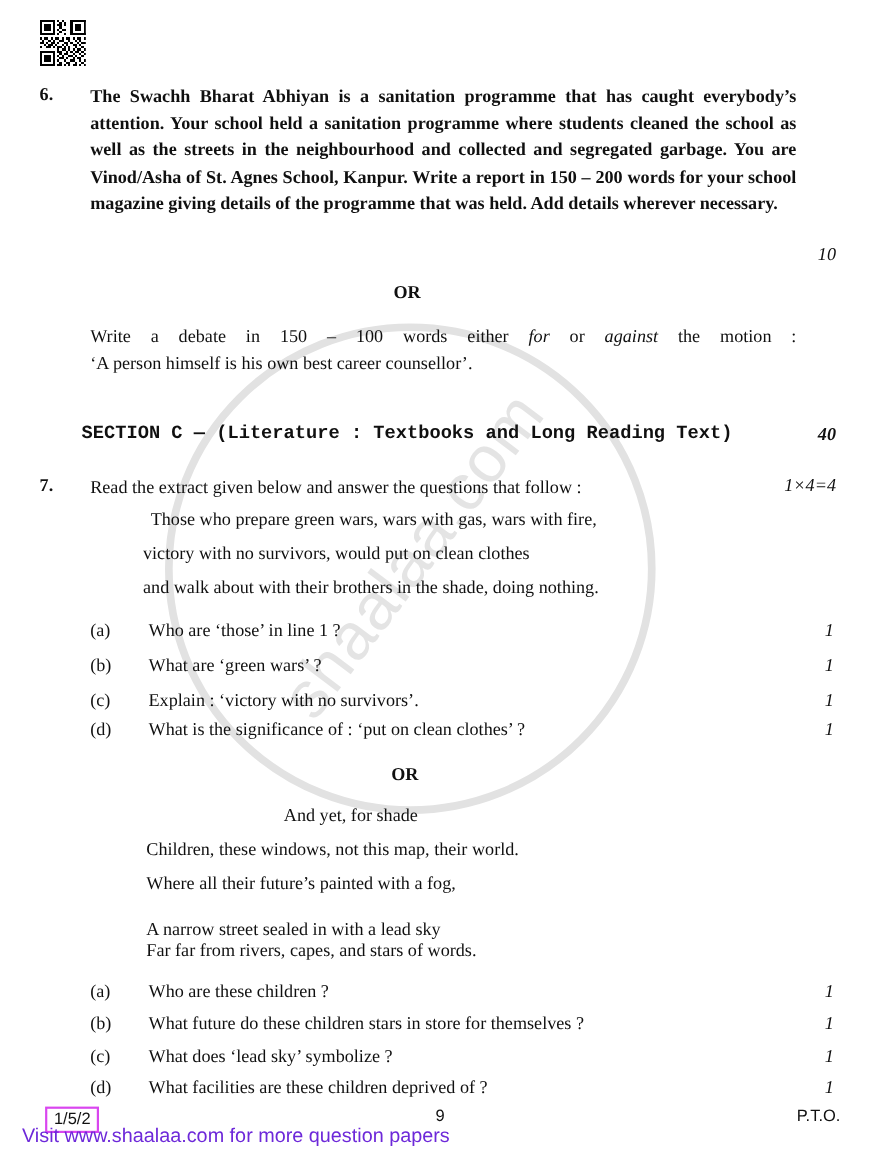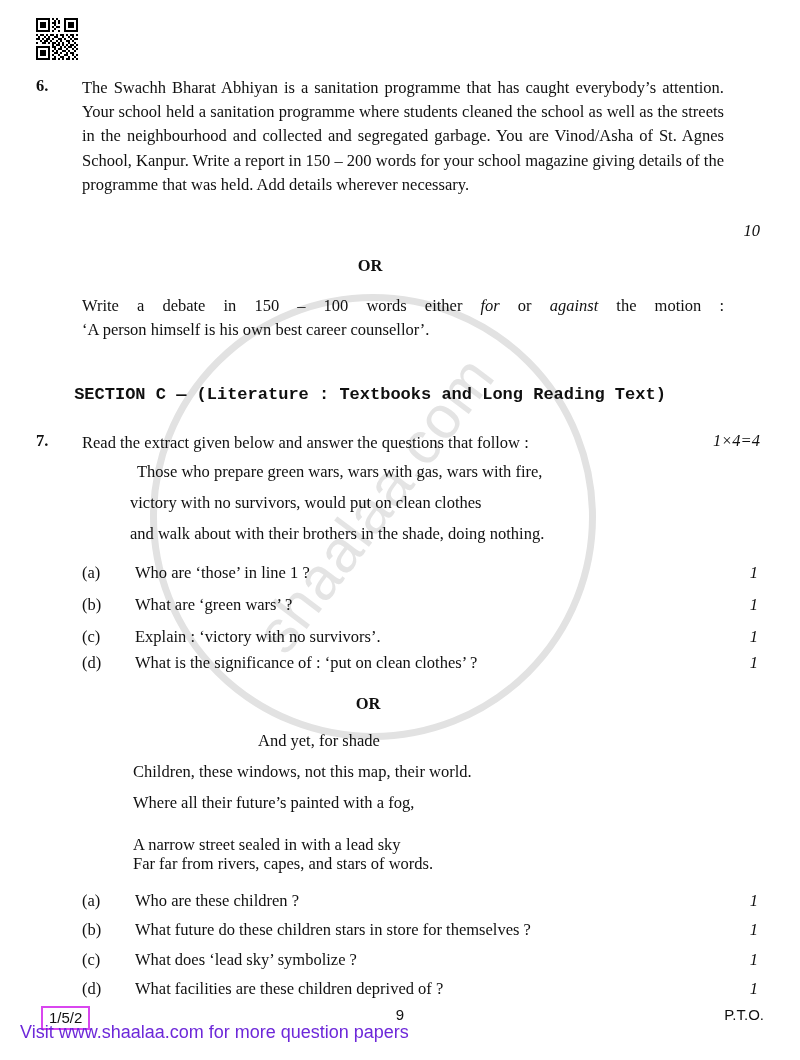--- a/index.html
+++ b/index.html
@@ -79,20 +79,21 @@
     font-size: 16.5px;
     line-height: 24.2px;
     text-align: justify;
     text-justify: inter-word;
   }
 
   
   .para {
     text-align: justify;
     text-align-last: left;
+    font-weight: bold;
   }
   .para-forced {
     text-align: justify;
     text-align-last: justify;
   }
 
   .marks {
     position: absolute;
     right: 0;
     width: 60px;
@@ -319,20 +320,21 @@
     </div>
 
     <div class="or" style="left:36px; top:256px; width:724px; padding-right:56px;">OR</div>
 
     <div class="q-block" style="top:294px;">
       <div class="q-body para-forced"><span>Write a debate in 150 – 100 words either </span><i class="it">for</i><span> or </span><i class="it">against</i><span> the motion :</span></div>
       <div class="q-body" style="margin-left:46px;">‘A person himself is his own best career counsellor’.</div>
     </div>
 
     <div class="section-head" style="top:385px;">SECTION C — (Literature : Textbooks and Long Reading Text)</div>
+    <div class="marks bold" style="left:36px; width:724px; top:385px; right:auto;">40</div>
 
     <div class="q-block" style="top:431px;">
       <div class="q-num">7.</div>
       <div class="q-body" style="margin-right:120px; white-space:nowrap;">Read the extract given below and answer the questions that follow :</div>
       <div class="marks" style="top:0px; width:80px;">1×4=4</div>
     </div>
 
     <div class="poem-line" style="left:137px; top:460px;">Those who prepare green wars, wars with gas, wars with fire,</div>
     <div class="poem-line" style="left:130px; top:491px;">victory with no survivors, would put on clean clothes</div>
     <div class="poem-line" style="left:130px; top:522px;">and walk about with their brothers in the shade, doing nothing.</div>

